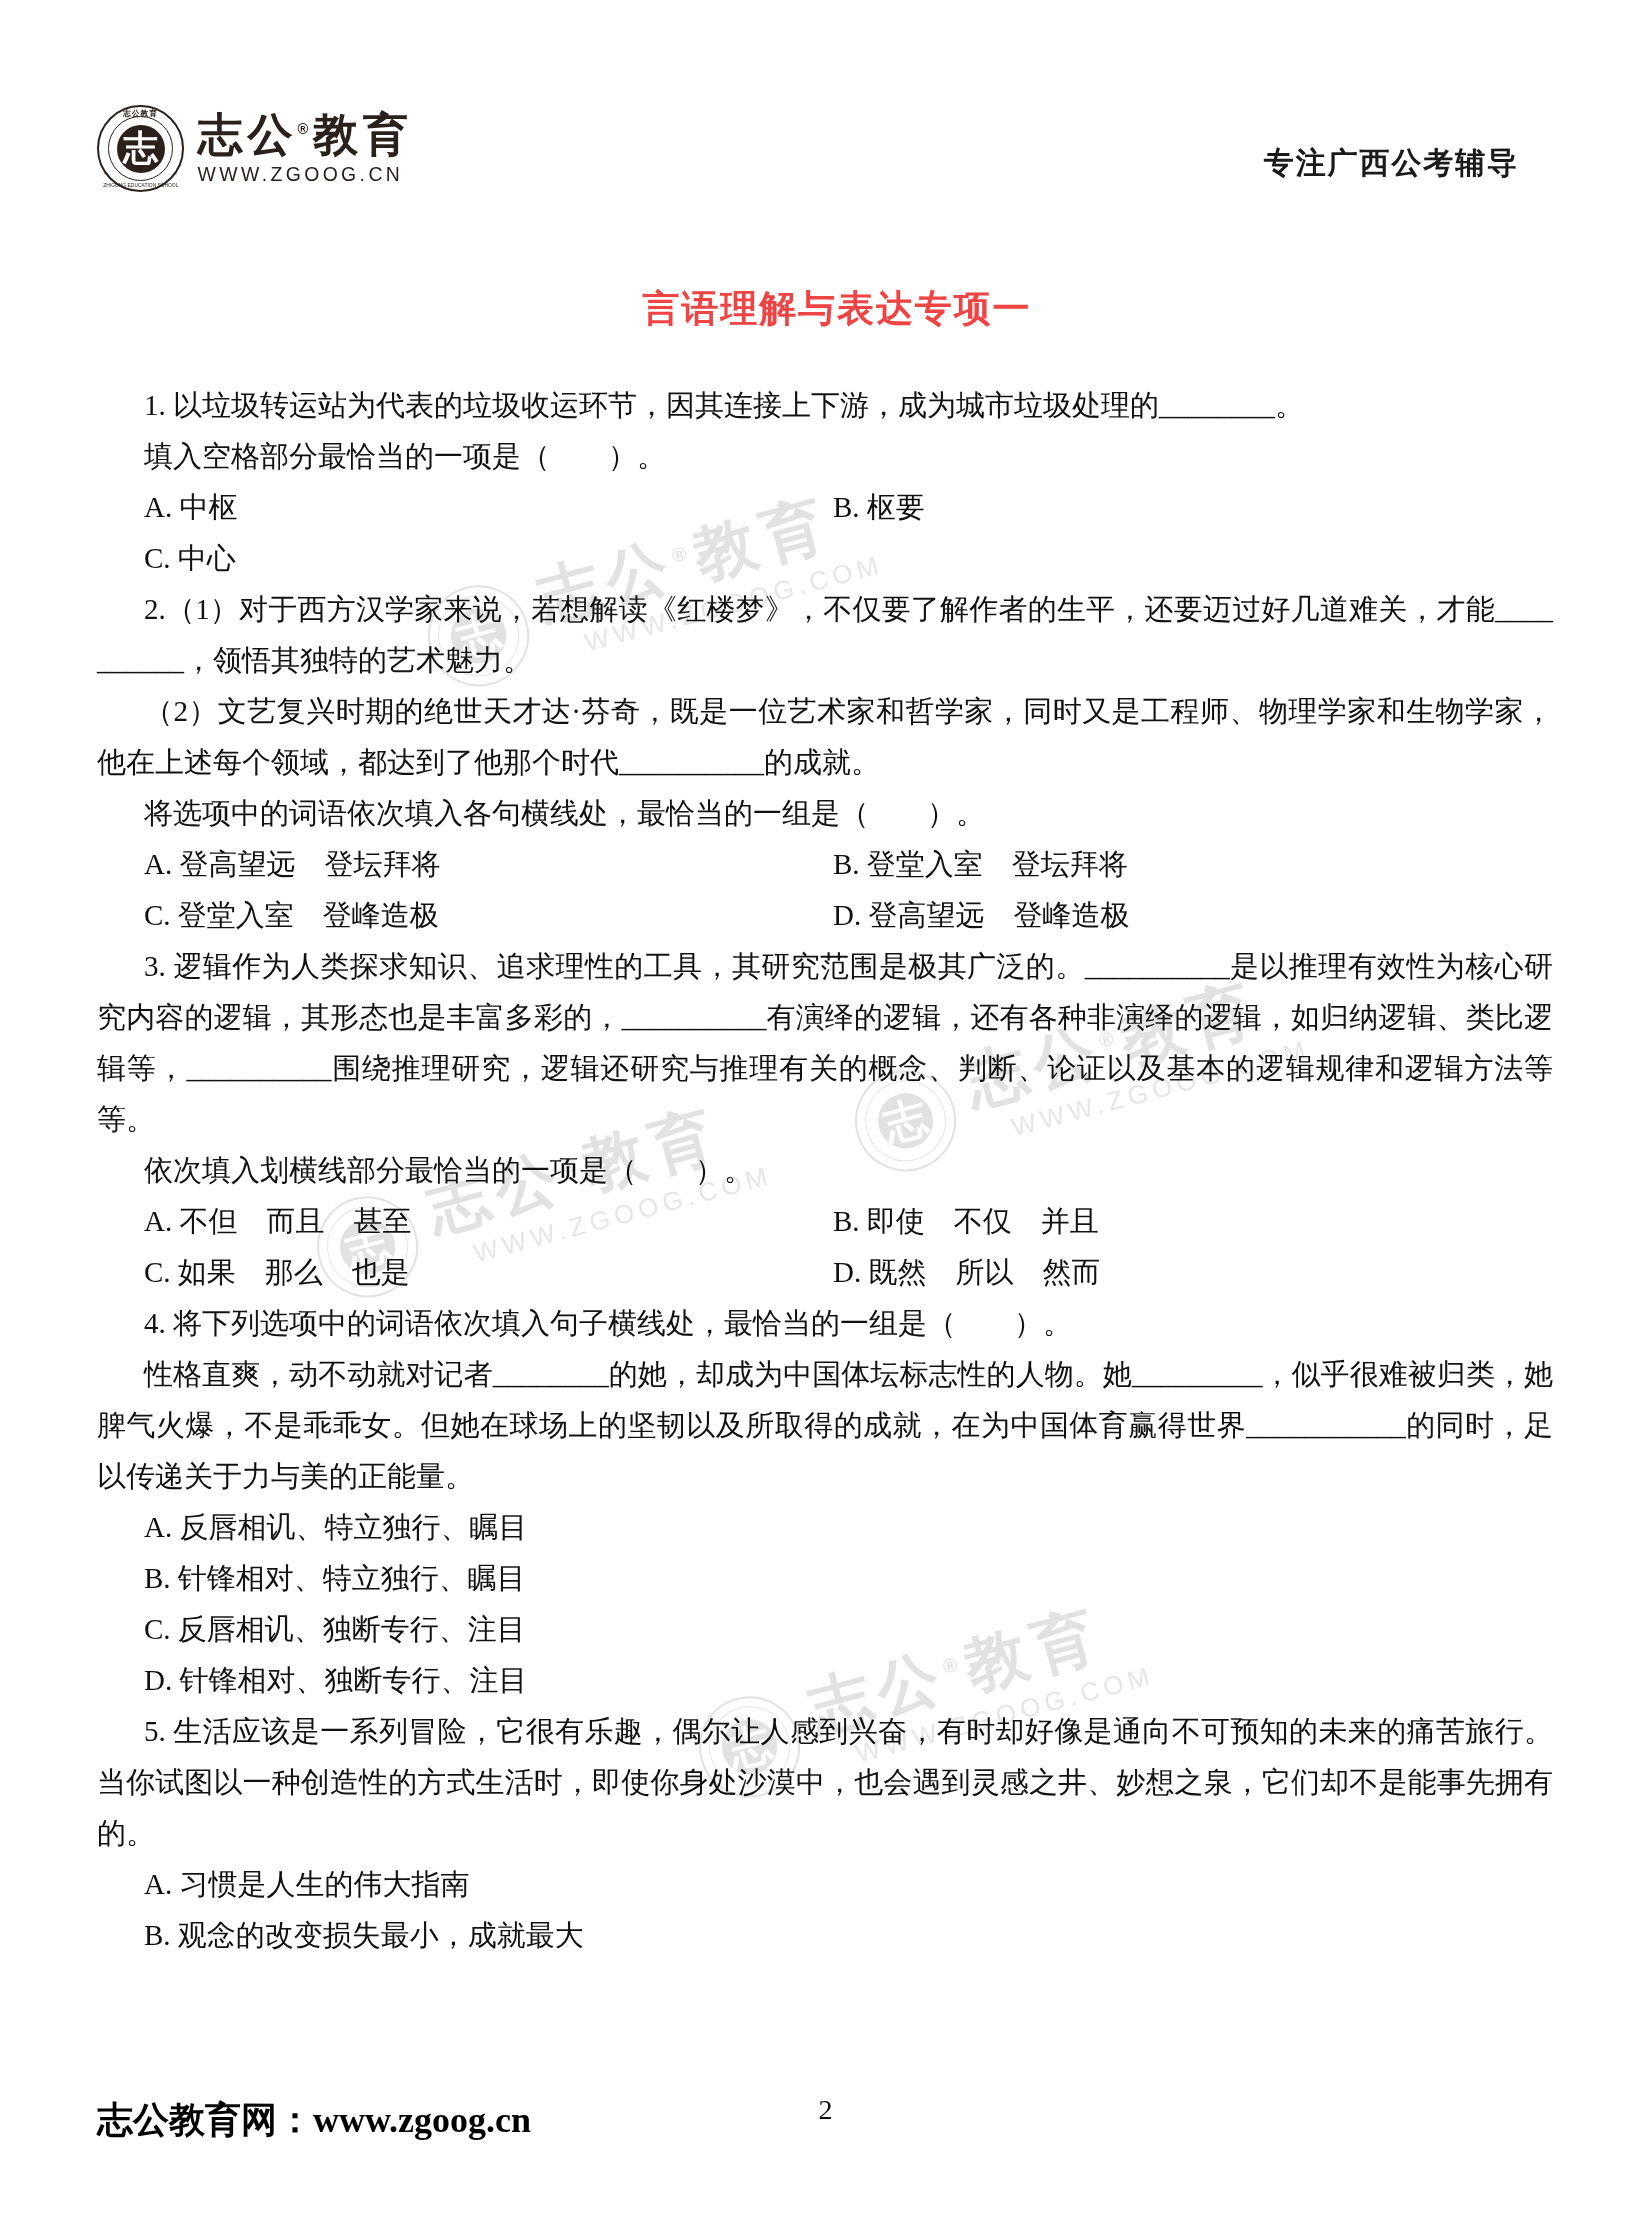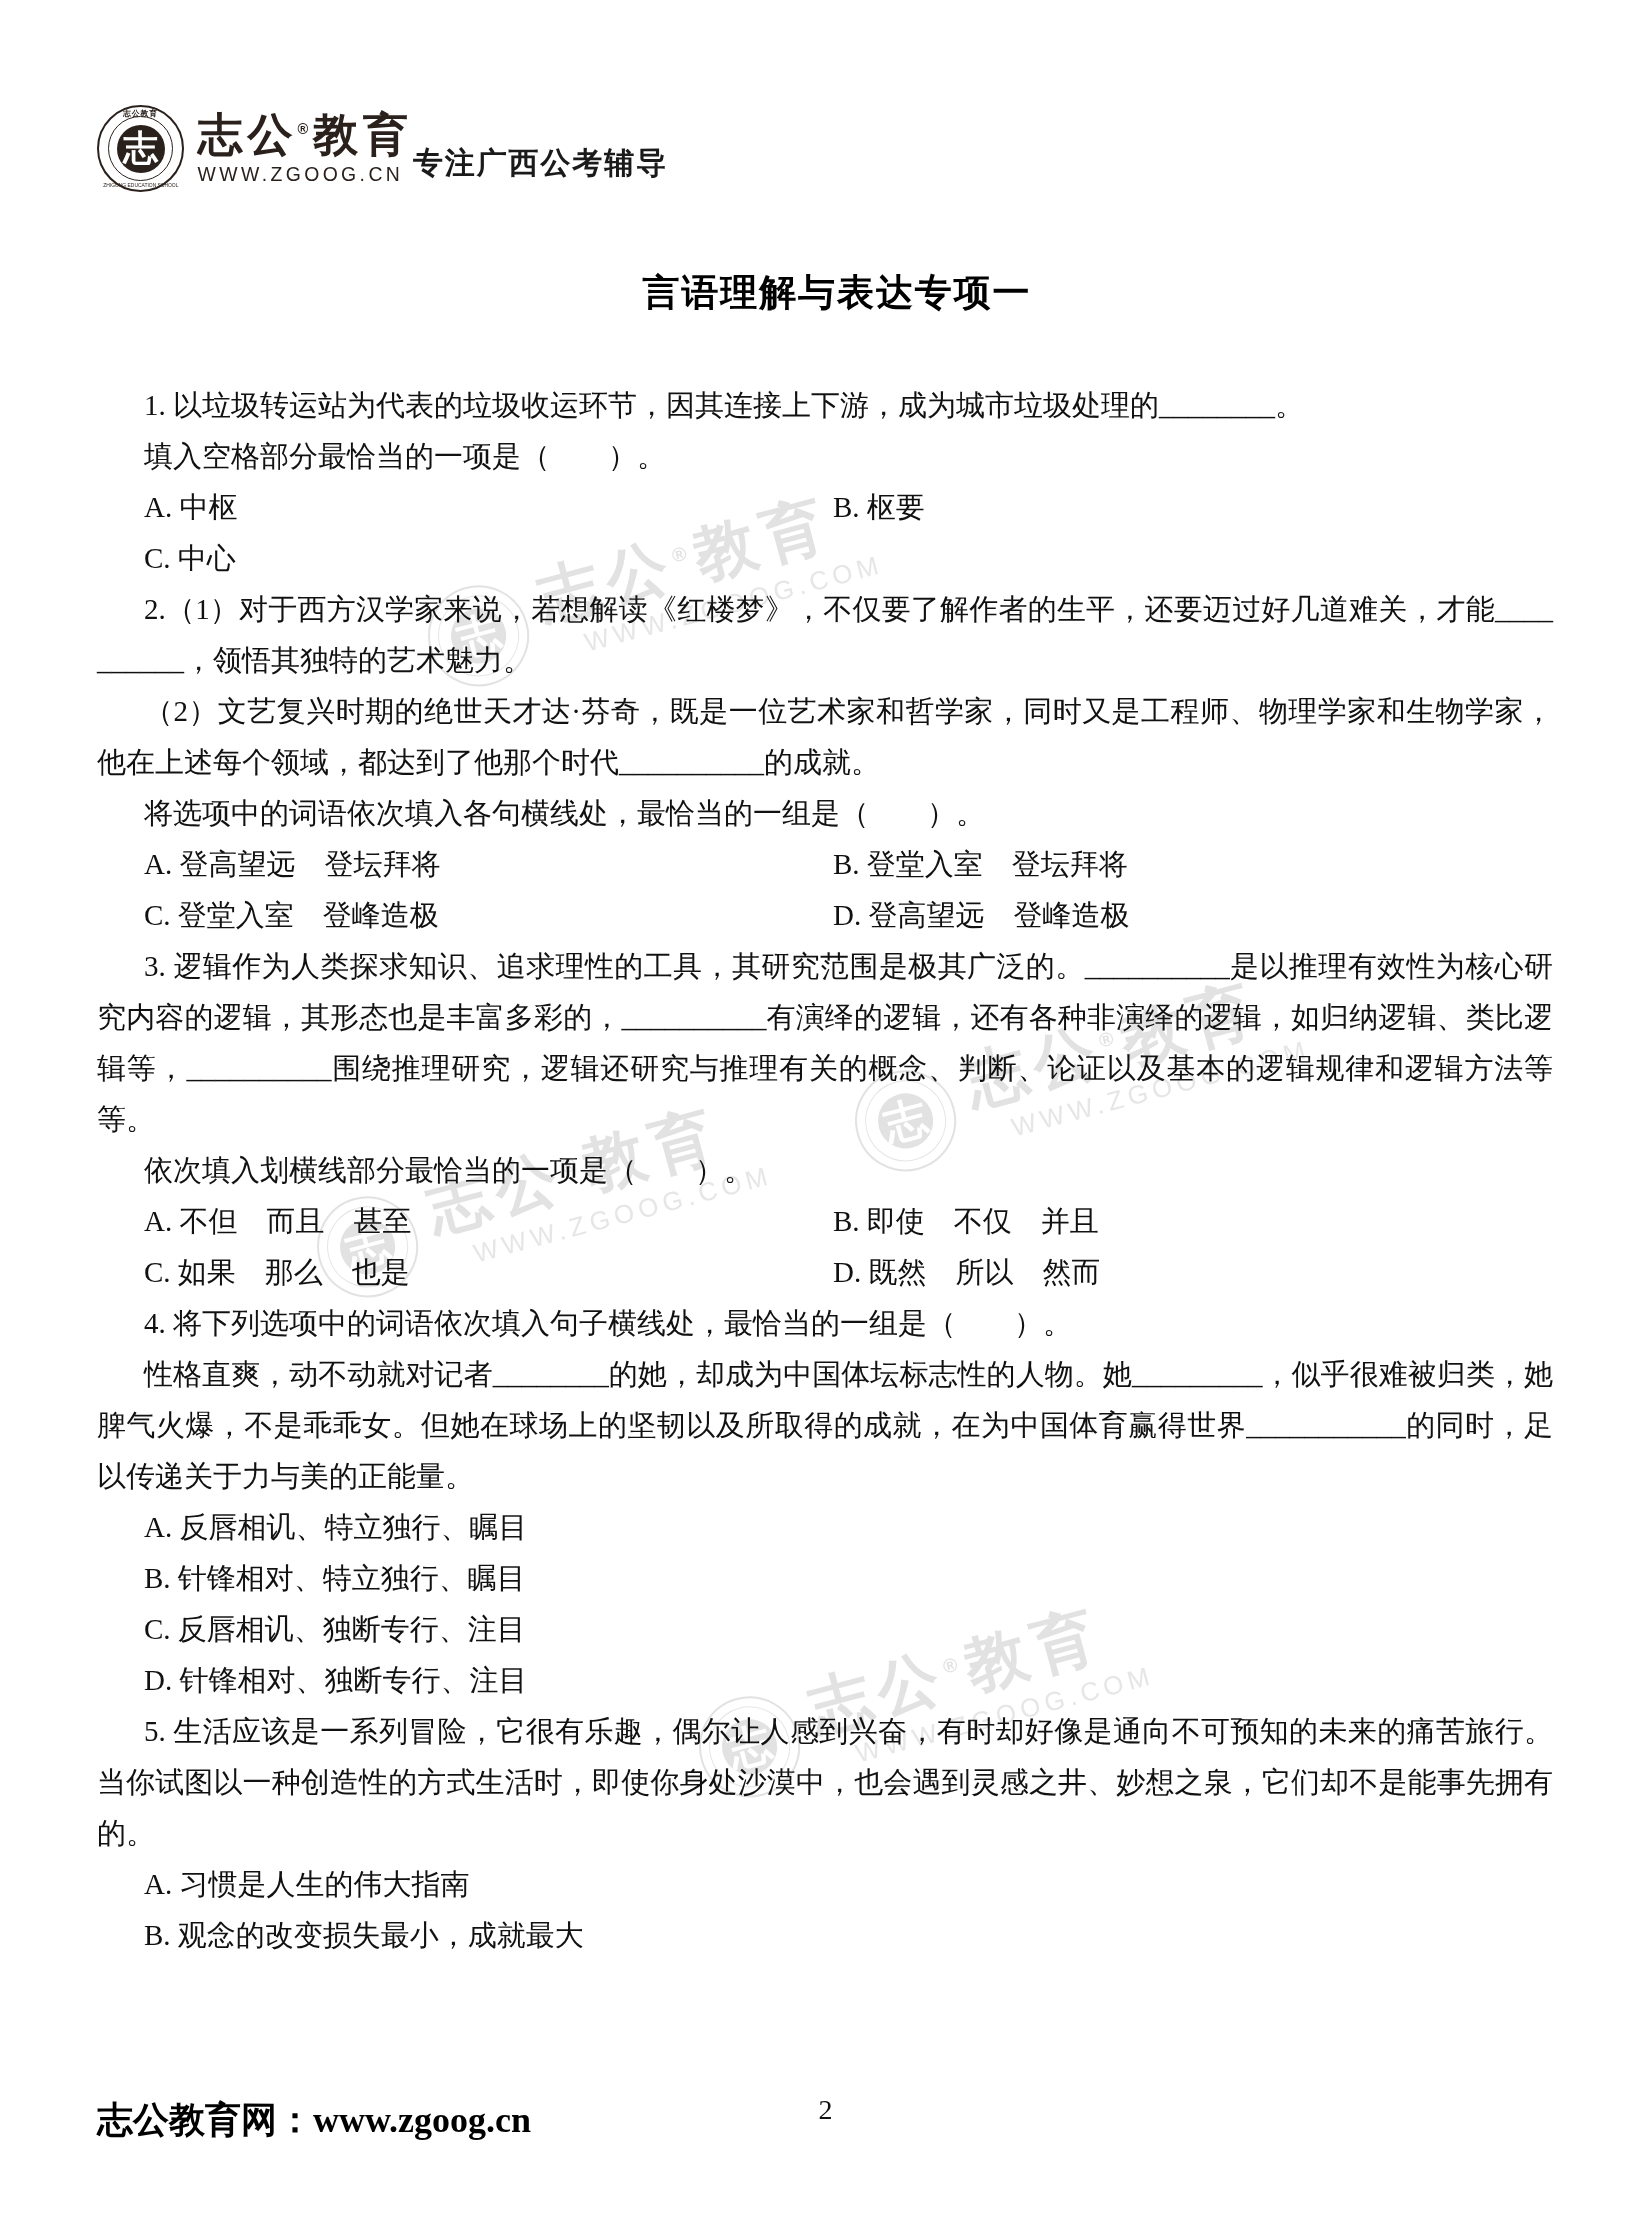--- a/index.html
+++ b/index.html
@@ -23,21 +23,21 @@
              font-family:"Liberation Sans","DejaVu Sans",sans-serif; }
   .wm-text { display:flex; flex-direction:column; }
   .wm-brand { font-family:"Liberation Sans","DejaVu Sans",sans-serif; font-weight:bold;
              font-size:62px; line-height:1; color:#e2e2e2; letter-spacing:7.8px; white-space:nowrap; }
   .wm-brand sup { font-size:19.4px; }
   .wm-url { font-family:"Liberation Sans","DejaVu Sans",sans-serif; font-size:26px;
              color:#e6e6e6; letter-spacing:4.9px; margin:7.8px 0 0 33px; white-space:nowrap; }
 
   
   .page-header { position:absolute; top:105px; left:97px; right:132px;
-             display:flex; justify-content:flex-start; align-items:flex-end; }
+             display:flex; justify-content:space-between; align-items:flex-end; }
   .logo { display:flex; align-items:center; gap:13.6px; color:#2a211c; }
   .seal { width:87px; height:87px; border:2.9px solid #2a211c; border-radius:50%;
              position:relative; flex:none; box-sizing:border-box; background:#fff; }
   .seal::before { content:""; position:absolute; inset:8.7px; border:1.9px solid #2a211c;
              border-radius:50%; }
   .seal-core { position:absolute; inset:17.5px; background:#2a211c; border-radius:50%;
              color:#ffffff; display:flex; align-items:center; justify-content:center;
              font-size:35px; font-weight:bold;
              font-family:"Liberation Sans","DejaVu Sans",sans-serif; }
   .seal-top { position:absolute; top:1px; left:0; width:100%; text-align:center;
@@ -48,23 +48,23 @@
              font-family:"Liberation Sans","DejaVu Sans",sans-serif; }
   .logo-text { display:flex; flex-direction:column; }
   .brand-line { font-family:"Liberation Sans","DejaVu Sans",sans-serif; font-weight:bold;
              font-size:45px; line-height:1.05; letter-spacing:4.9px; white-space:nowrap; }
   .brand-line sup { font-size:14.6px; }
   .brand-url { font-family:"Liberation Sans","DejaVu Sans",sans-serif; font-size:19.4px;
              letter-spacing:3.4px; margin-top:4.9px; }
   .tagline { font-size:30px; font-weight:600; padding-bottom:7.8px; letter-spacing:1.9px; }
 
   
-  .doc-title { position:absolute; top:268px; left:0; right:0; margin:0;
+  .doc-title { position:absolute; top:268px; left:0; right:0; margin:16px;
              text-align:center; font-size:37px; font-weight:bold; letter-spacing:1.9px;
-             font-family:"Liberation Sans","DejaVu Sans",sans-serif; color:#000000;padding-left:23px; }
+             font-family:"Liberation Sans","DejaVu Sans",sans-serif; color:#ef4444;padding-left:23px; }
 
   
   .doc-main { position:absolute; top:380px; left:97px; width:1456px;
              font-size:29px; line-height:51px; text-align:justify; color:#111; }
   .para { margin:0; text-indent:47px; word-break:break-all; }
   .options { padding-left:47px; }
   .options.cols2 { display:grid; grid-template-columns:689px 1fr; }
   .option { height:51px; white-space:nowrap; overflow:visible; }
 
   

